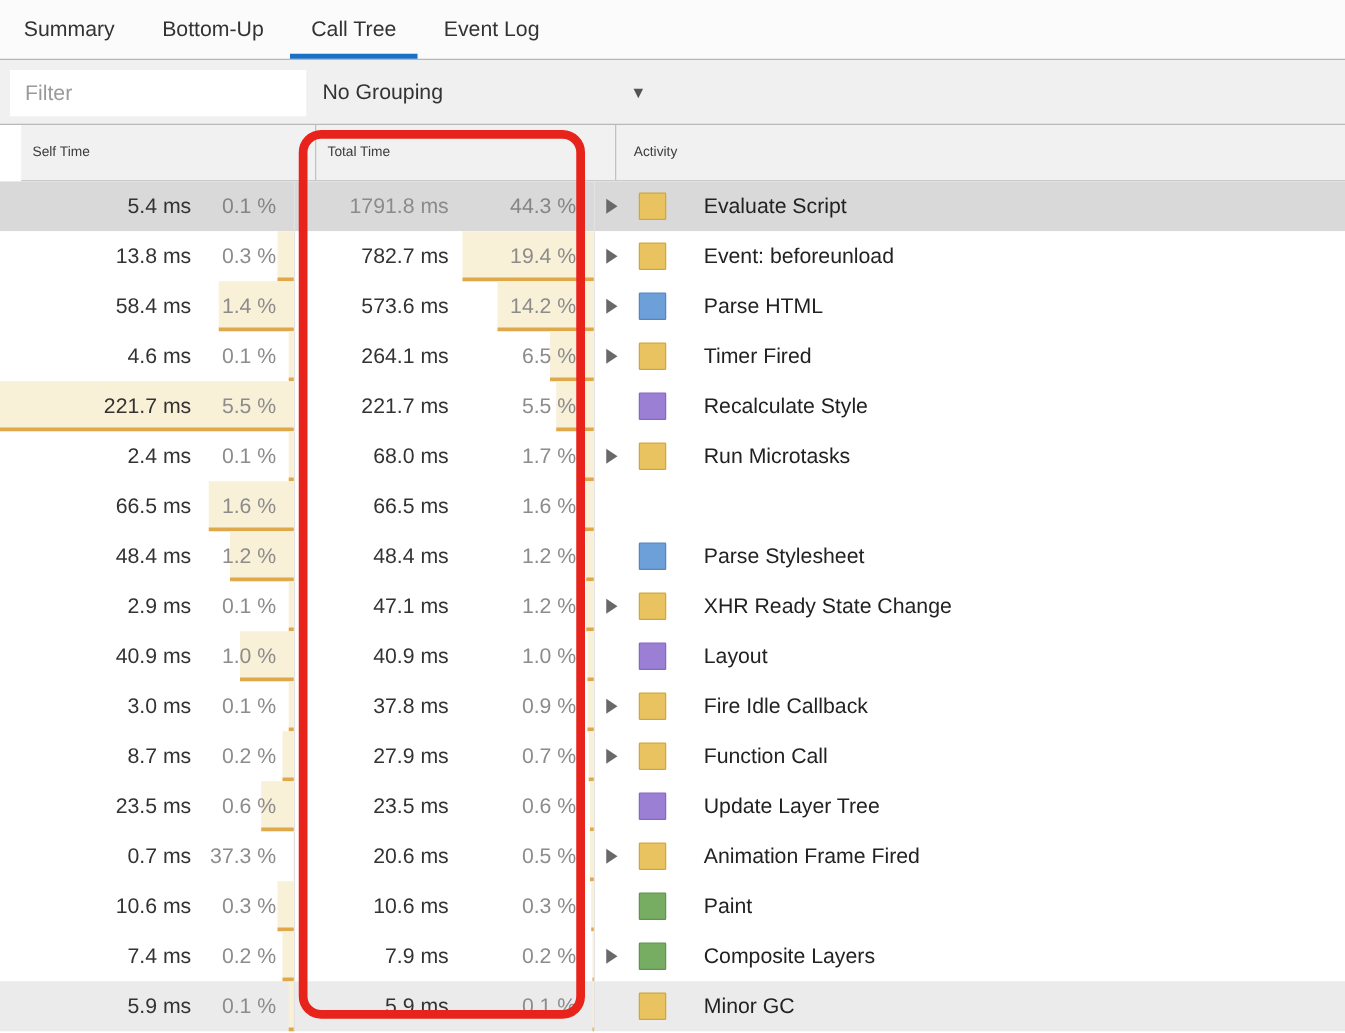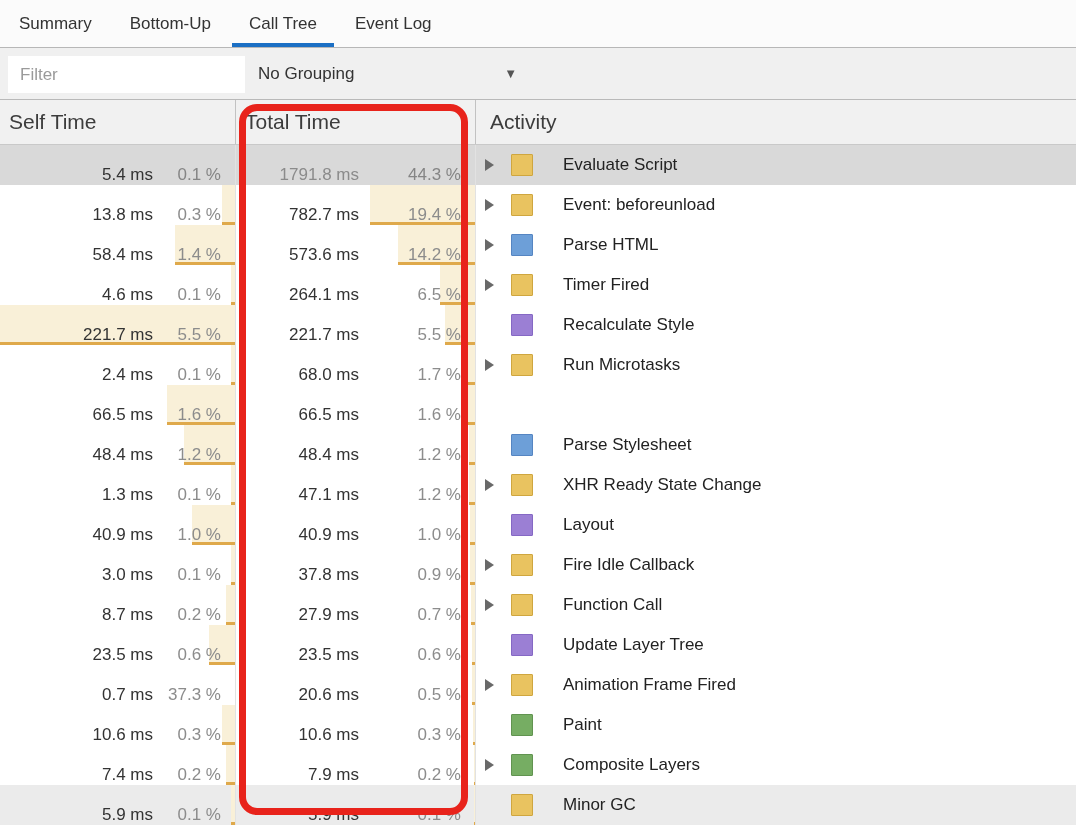--- a/index.html
+++ b/index.html
@@ -39,43 +39,43 @@
   .filter-input::placeholder { color:#9a9a9a; }
   .grouping {
     position:absolute; left:258px; top:0; height:51px; width:259px;
     display:flex; align-items:center; justify-content:space-between;
     font-size:17px; color:#333; cursor:default;
   }
   .grouping .caret { font-size:13px; color:#555; }
 
   
   .grid-header {
-    position:absolute; top:100px; left:0; right:0; height:45px;
+    position:absolute; top:100px; left:17px; right:0; height:45px;
     background:#f1f1f1; border-bottom:1px solid #c9c9c9;
-    display:flex; font-size:21px; color:#3c3c3c;
+    display:flex; font-size:11px; color:#3c3c3c;
   }
   .grid-header .hcell { display:flex; align-items:center; }
   .h-self  { width:236px; border-right:1px solid #c2c2c2; padding-left:9px; }
   .h-total { width:240px; border-right:1px solid #c2c2c2; padding-left:9px; }
   .h-activity { flex:1; padding-left:14px; }
 
   .grid-body {
     position:absolute; top:145px; left:0; right:0; bottom:0;
     overflow:hidden;
   }
   .row { display:flex; height:40px; background:#fff; }
   .row.selected { background:#d9d9d9; }
   .row.striped  { background:#ebebeb; }
 
   .cell { height:100%; }
   .c-self  { width:236px; border-right:1px solid #e2e2e2; }
   .c-total { width:240px; border-right:1px solid #e2e2e2; }
   .c-activity { flex:1; display:flex; align-items:center; padding-left:9px; }
 
-  .timecell { position:relative; display:flex; align-items:flex-end; font-size:17px; }
+  .timecell { position:relative; display:flex; align-items:center; font-size:17px; }
   .timecell .ms  { flex:1; text-align:right; color:#333; position:relative; z-index:1; white-space:pre; }
   .timecell .pct { width:82px; text-align:right; padding-right:14px; color:#8c8c8c; position:relative; z-index:1; white-space:pre; }
   .c-total .pct { width:84px;margin-left:32px; }
   .bar {
     position:absolute; right:0; top:0; bottom:0; z-index:0;
     background:#f9f0d8; border-bottom:3px solid #dfa94b;
   }
   .row.selected .c-total .ms { color:#8b8b8b; }
   .row.selected .c-total .pct,
   .row.selected .c-self .pct { color:#858585; }
@@ -285,21 +285,21 @@
           <span class="expander hidden">
             <span class="tri"></span>
           </span>
           <span class="cat-icon" style="background: rgb(109, 159, 216); border: 1px solid rgb(85, 133, 194);"></span>
           <span class="act-label">Parse Stylesheet</span>
         </div>
       </div>
       <div class="row">
         <div class="cell timecell c-self">
           <span class="bar" style="width: 1.81818%;"></span>
-          <span class="ms">1.3 ms</span>
+          <span class="ms">2.9 ms</span>
           <span class="pct">0.1 %</span>
         </div>
         <div class="cell timecell c-total">
           <span class="bar" style="width: 2.7088%;"></span>
           <span class="ms">47.1 ms</span>
           <span class="pct">1.2 %</span>
         </div>
         <div class="cell c-activity">
           <span class="expander">
             <span class="tri"></span>

